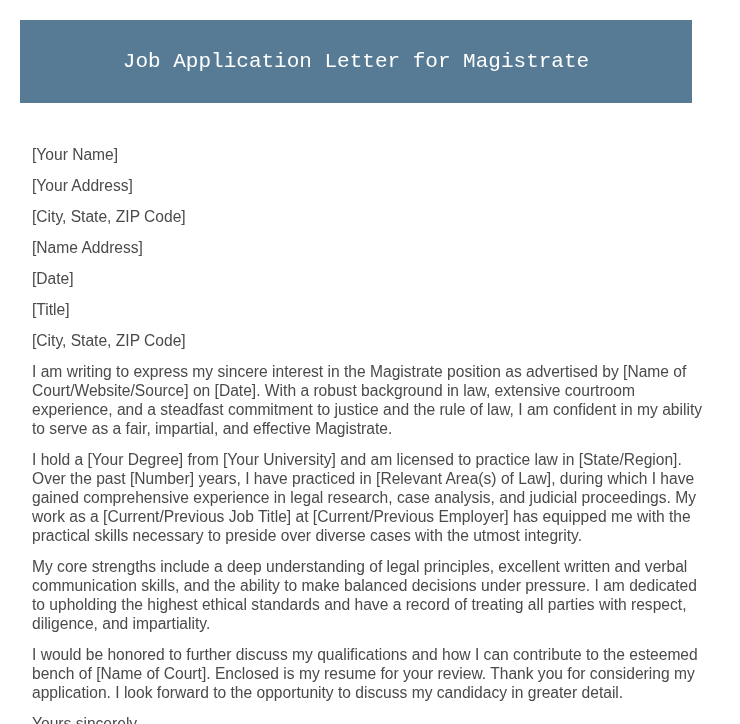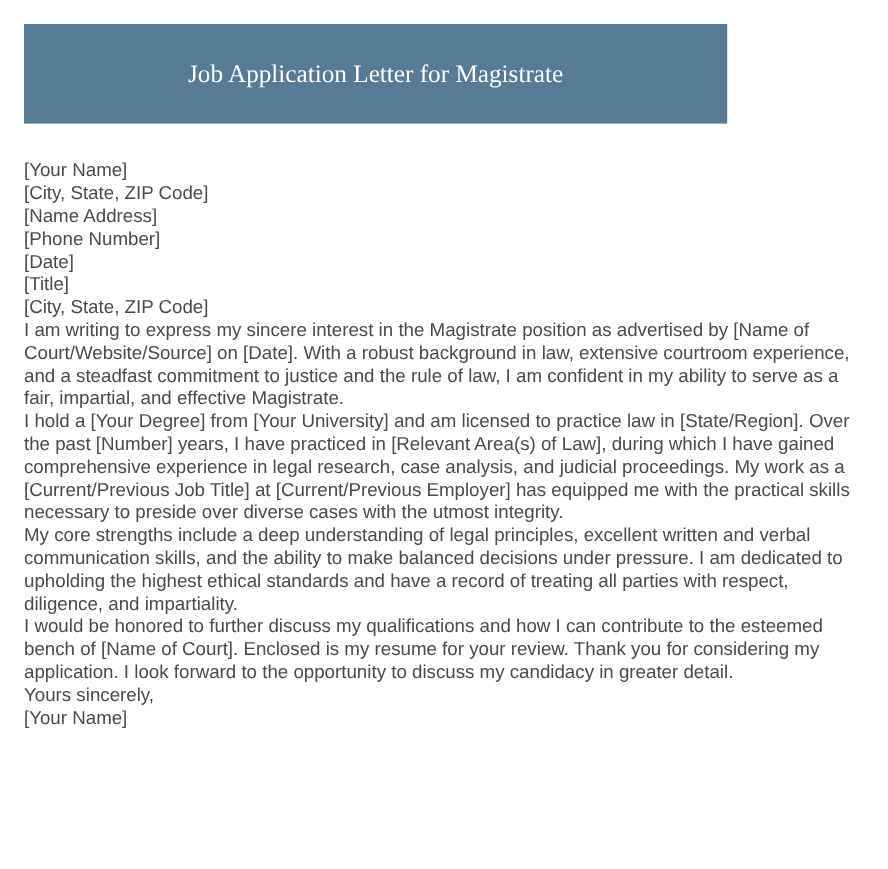--- a/index.html
+++ b/index.html
@@ -1,42 +1,42 @@
 <!DOCTYPE html>
 <html><head>
   <meta charset="utf-8">
   <style>
     html, body { margin: 0; padding: 0; background: #ffffff; }
     body { width: 740px; height: 724px; position: relative; overflow: hidden; }
     .header {
-      position: absolute; left: 20px; top: 20px; width: 586px; height: 83px;
+      position: absolute; left: 20px; top: 20px; width: 672px; height: 83px;
       background: #577b95; color: #ffffff;
       display: flex; align-items: center; justify-content: center;
-      font-family: Liberation Serif, serif; font-size: 21px; text-align: right;
+      font-family: Liberation Mono, monospace; font-size: 21px; text-align: right;
     }
     .letter {
       position: absolute; left: 20px; top: 133px; width: 700px;
       font-family: "Liberation Sans", sans-serif; font-size: 15.6px;
       line-height: 19px; color: #4a4a4a;
     }
-    .letter .line, .letter p { margin: 0; }
+    .letter .line, .letter p { margin: 12px; }
   </style>
 </head>
 <body>
 
 <div class="header">
   <span>Job Application Letter for Magistrate</span>
 </div>
 
 <div class="letter">
   <div>
     <div class="line">[Your Name]</div>
+    <div class="line">[Your Address]</div>
     <div class="line">[City, State, ZIP Code]</div>
     <div class="line">[Name Address]</div>
-    <div class="line">[Phone Number]</div>
     <div class="line">[Date]</div>
   </div>
   <div>
     <div class="line">[Title]</div>
     <div class="line">[City, State, ZIP Code]</div>
   </div>
   <p>I am writing to express my sincere interest in the Magistrate position as advertised by [Name of Court/Website/Source] on [Date]. With a robust background in law, extensive courtroom experience, and a steadfast commitment to justice and the rule of law, I am confident in my ability to serve as a fair, impartial, and effective Magistrate.</p>
   <p>I hold a [Your Degree] from [Your University] and am licensed to practice law in [State/Region]. Over the past [Number] years, I have practiced in [Relevant Area(s) of Law], during which I have gained comprehensive experience in legal research, case analysis, and judicial proceedings. My work as a [Current/Previous Job Title] at [Current/Previous Employer] has equipped me with the practical skills necessary to preside over diverse cases with the utmost integrity.</p>
   <p>My core strengths include a deep understanding of legal principles, excellent written and verbal communication skills, and the ability to make balanced decisions under pressure. I am dedicated to upholding the highest ethical standards and have a record of treating all parties with respect, diligence, and impartiality.</p>
   <p>I would be honored to further discuss my qualifications and how I can contribute to the esteemed bench of [Name of Court]. Enclosed is my resume for your review. Thank you for considering my application. I look forward to the opportunity to discuss my candidacy in greater detail.</p>

